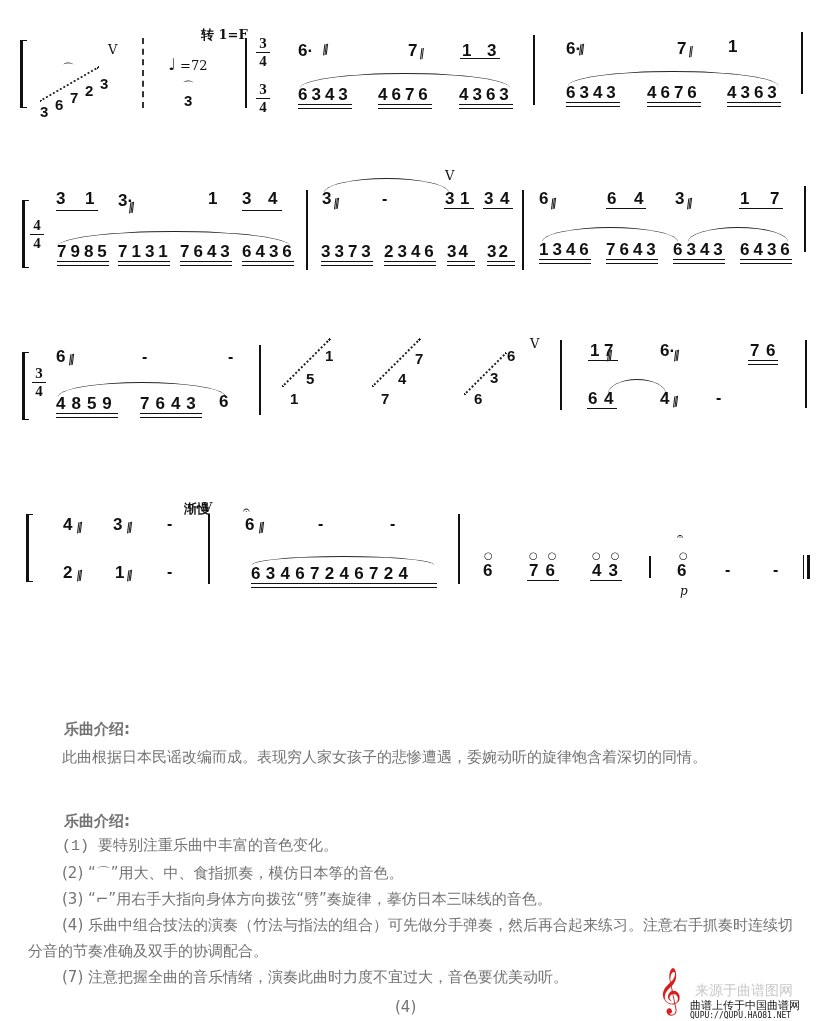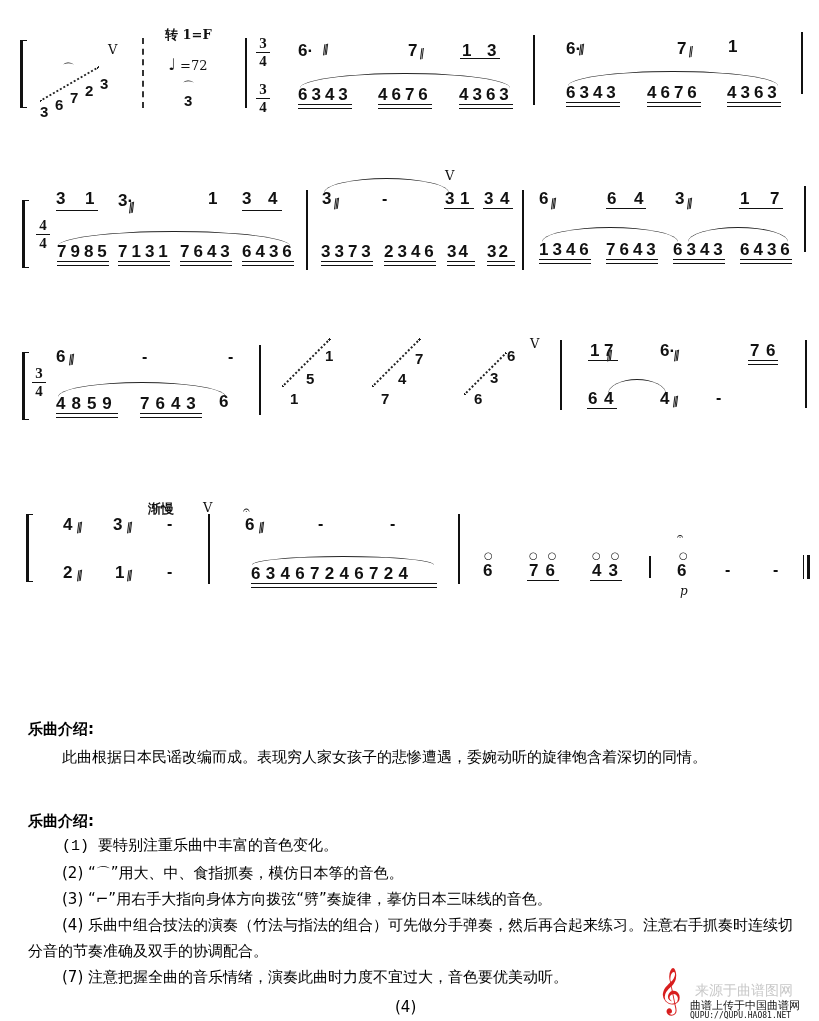--- a/index.html
+++ b/index.html
@@ -11,22 +11,22 @@
   .ts .bar { display:block; border-top:1px solid #111; margin:1px 0; }
   .vline { position:absolute; width:1.5px; background:#111; }
   .dline { position:absolute; width:0; border-left:2px dashed #333; }
   .bracket { position:absolute; width:4px; border-left:3px solid #111; border-top:1px solid #111; border-bottom:1px solid #111; }
   .u1 { position:absolute; height:0; border-top:1.5px solid #111; }
   .u2 { position:absolute; height:3px; border-top:1.5px solid #111; border-bottom:1.5px solid #111; }
   .slur { position:absolute; border-top:1.5px solid #222; border-radius:50% 50% 0 0 / 100% 100% 0 0; height:14px; }
   .trem { position:absolute; font-family:"DejaVu Sans", sans-serif; font-size:13px; color:#222; transform:rotate(-10deg); letter-spacing:-3px; }
   .dash { position:absolute; font-family:"Liberation Sans", sans-serif; font-weight:bold; font-size:16px; }
   .gliss { position:absolute; height:0; border-top:2px dotted #222; transform-origin:left center; }
-  .txt { position:absolute; font-family:"DejaVu Sans", sans-serif; font-size:15px; line-height:26px; color:#000000; }
-  .bold { font-weight:bold; }
+  .txt { position:absolute; font-family:"DejaVu Sans", sans-serif; font-size:15px; line-height:26px; color:#737373; }
+  .bold { font-weight:bold;margin-left:36px; }
   .small { position:absolute; font-size:13px; font-family:"DejaVu Serif", serif; }
 </style>
 </head>
 <body>
 
 <div>
   <div class="bracket" style="left:20px;top:40px;height:66px;"></div>
 
   <div class="gliss" style="left:40px;top:100px;width:68px;transform:rotate(-30deg);"></div>
   <span class="n" style="left:40px;top:103px;font-size:15px;">3</span>
@@ -76,21 +76,21 @@
   <div class="u2" style="left:566px;top:102px;width:54px;"></div>
   <span class="n" style="left:647px;top:84px;letter-spacing:4px;">4676</span>
   <div class="u2" style="left:647px;top:102px;width:54px;"></div>
   <span class="n" style="left:727px;top:84px;letter-spacing:4px;">4363</span>
   <div class="u2" style="left:727px;top:102px;width:54px;"></div>
   <div class="vline" style="left:801px;top:32px;height:62px;"></div>
 </div>
 
 <div>
   <div class="bracket" style="left:22px;top:200px;height:66px;"></div>
-  <div class="ts" style="left:36px;top:218px;"><span>4</span><span class="bar"></span><span>4</span></div>
+  <div class="ts" style="left:30px;top:218px;"><span>4</span><span class="bar"></span><span>4</span></div>
 
   <span class="n" style="left:56px;top:190px;">3</span>
   <span class="n" style="left:85px;top:190px;">1</span>
   <div class="u1" style="left:56px;top:210px;width:42px;"></div>
   <span class="n" style="left:118px;top:192px;">3·</span>
   <span class="trem" style="left:128px;top:200px;">///</span>
   <span class="n" style="left:208px;top:190px;">1</span>
   <span class="n" style="left:242px;top:190px;">3</span>
   <span class="n" style="left:268px;top:190px;">4</span>
   <div class="u1" style="left:242px;top:210px;width:40px;"></div>

